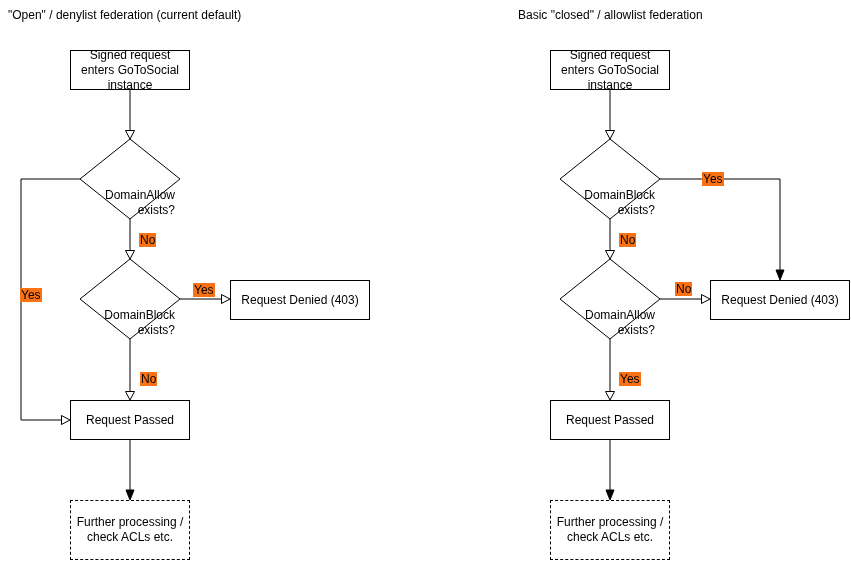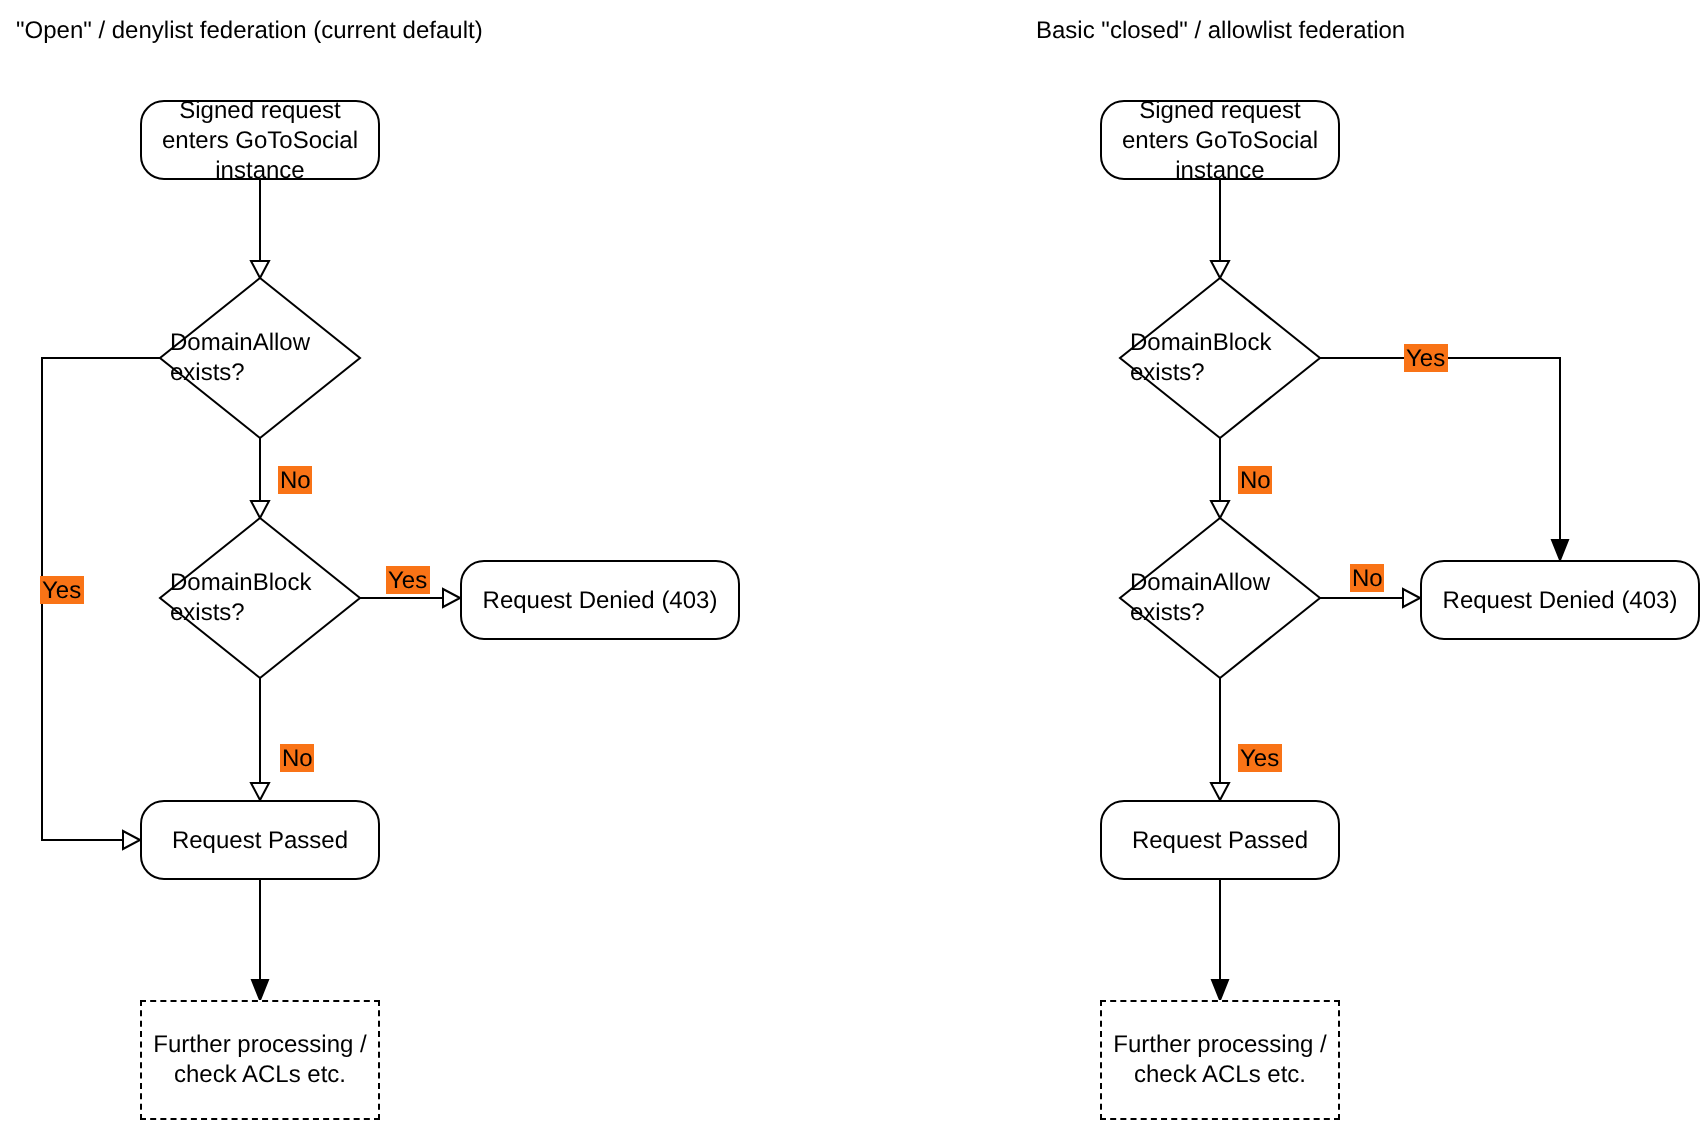--- a/index.html
+++ b/index.html
@@ -25,39 +25,40 @@
     position: absolute;
     font-size: 12px;
     line-height: 14px;
     white-space: nowrap;
   }
   .node {
     position: absolute;
     box-sizing: border-box;
     background: #ffffff;
     border: 1px solid #000000;
-    border-radius: 12px;
+    border-radius: 0;
     display: flex;
     align-items: center;
     justify-content: center;
     text-align: center;
     font-size: 12px;
     line-height: 15px;
     padding: 2px;
   }
   .node.dashed {
     border-radius: 0;
     border-style: dashed;
   }
   .dtext {
     position: absolute;
     width: 90px;
-    text-align: left;
+    text-align: right;
     font-size: 12px;
     line-height: 15px;
+    margin-top: 24px;
   }
   .elabel {
     position: absolute;
     font-size: 12px;
     line-height: 14px;
     background: #f97316;
     padding: 0 1px;
     white-space: nowrap;
   }
 </style>

